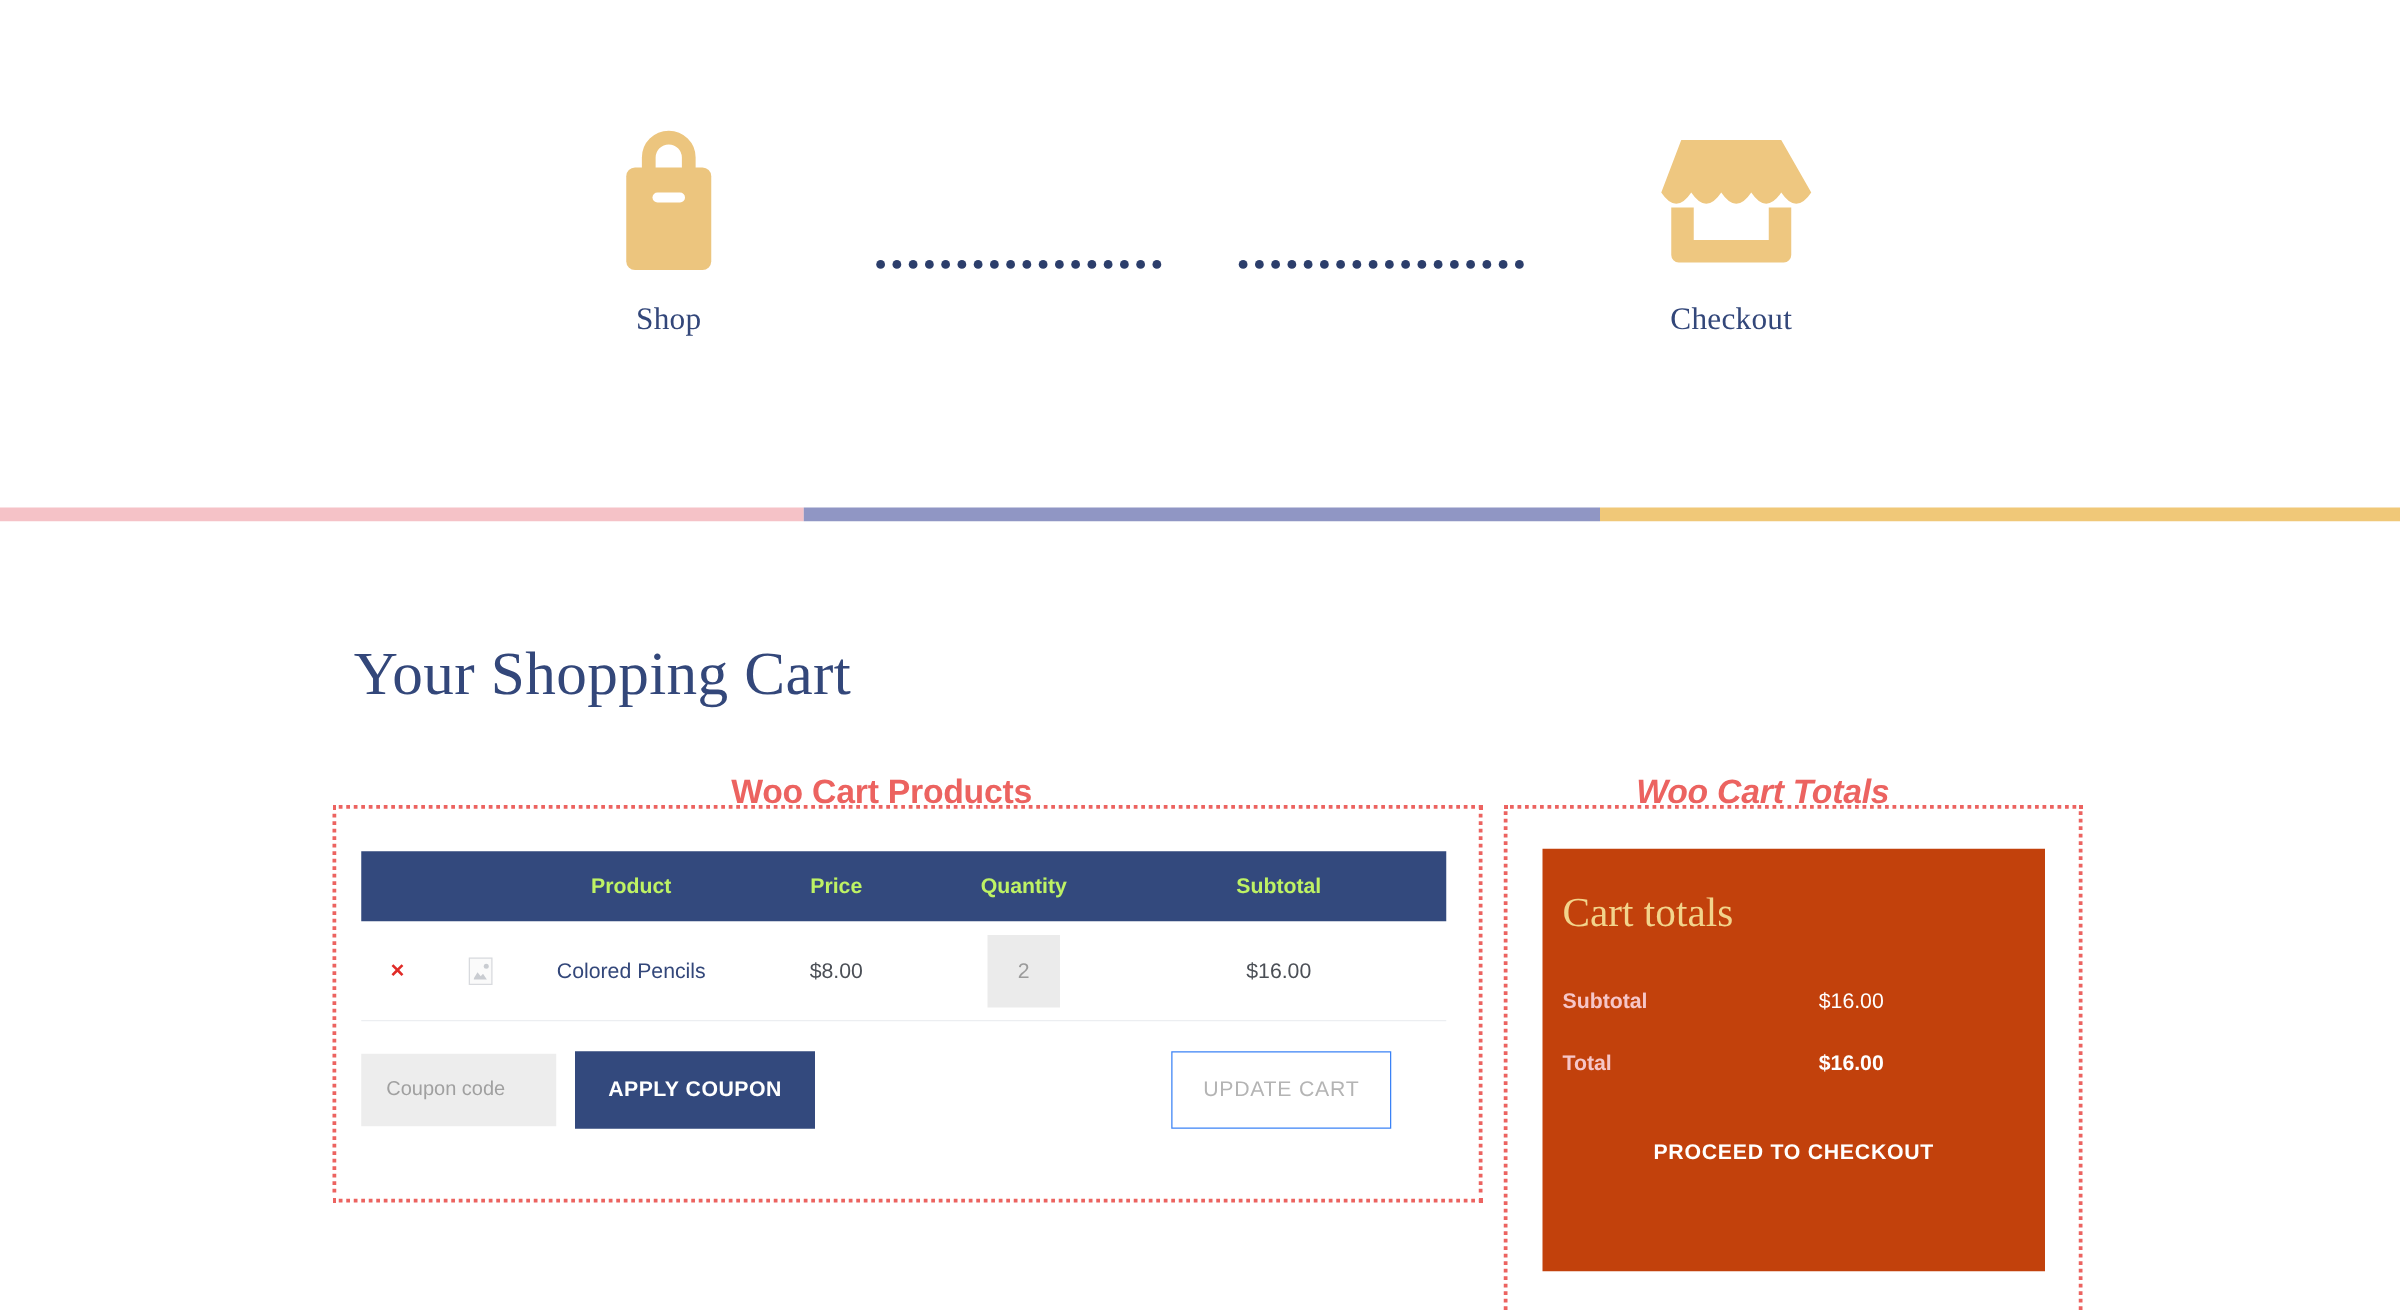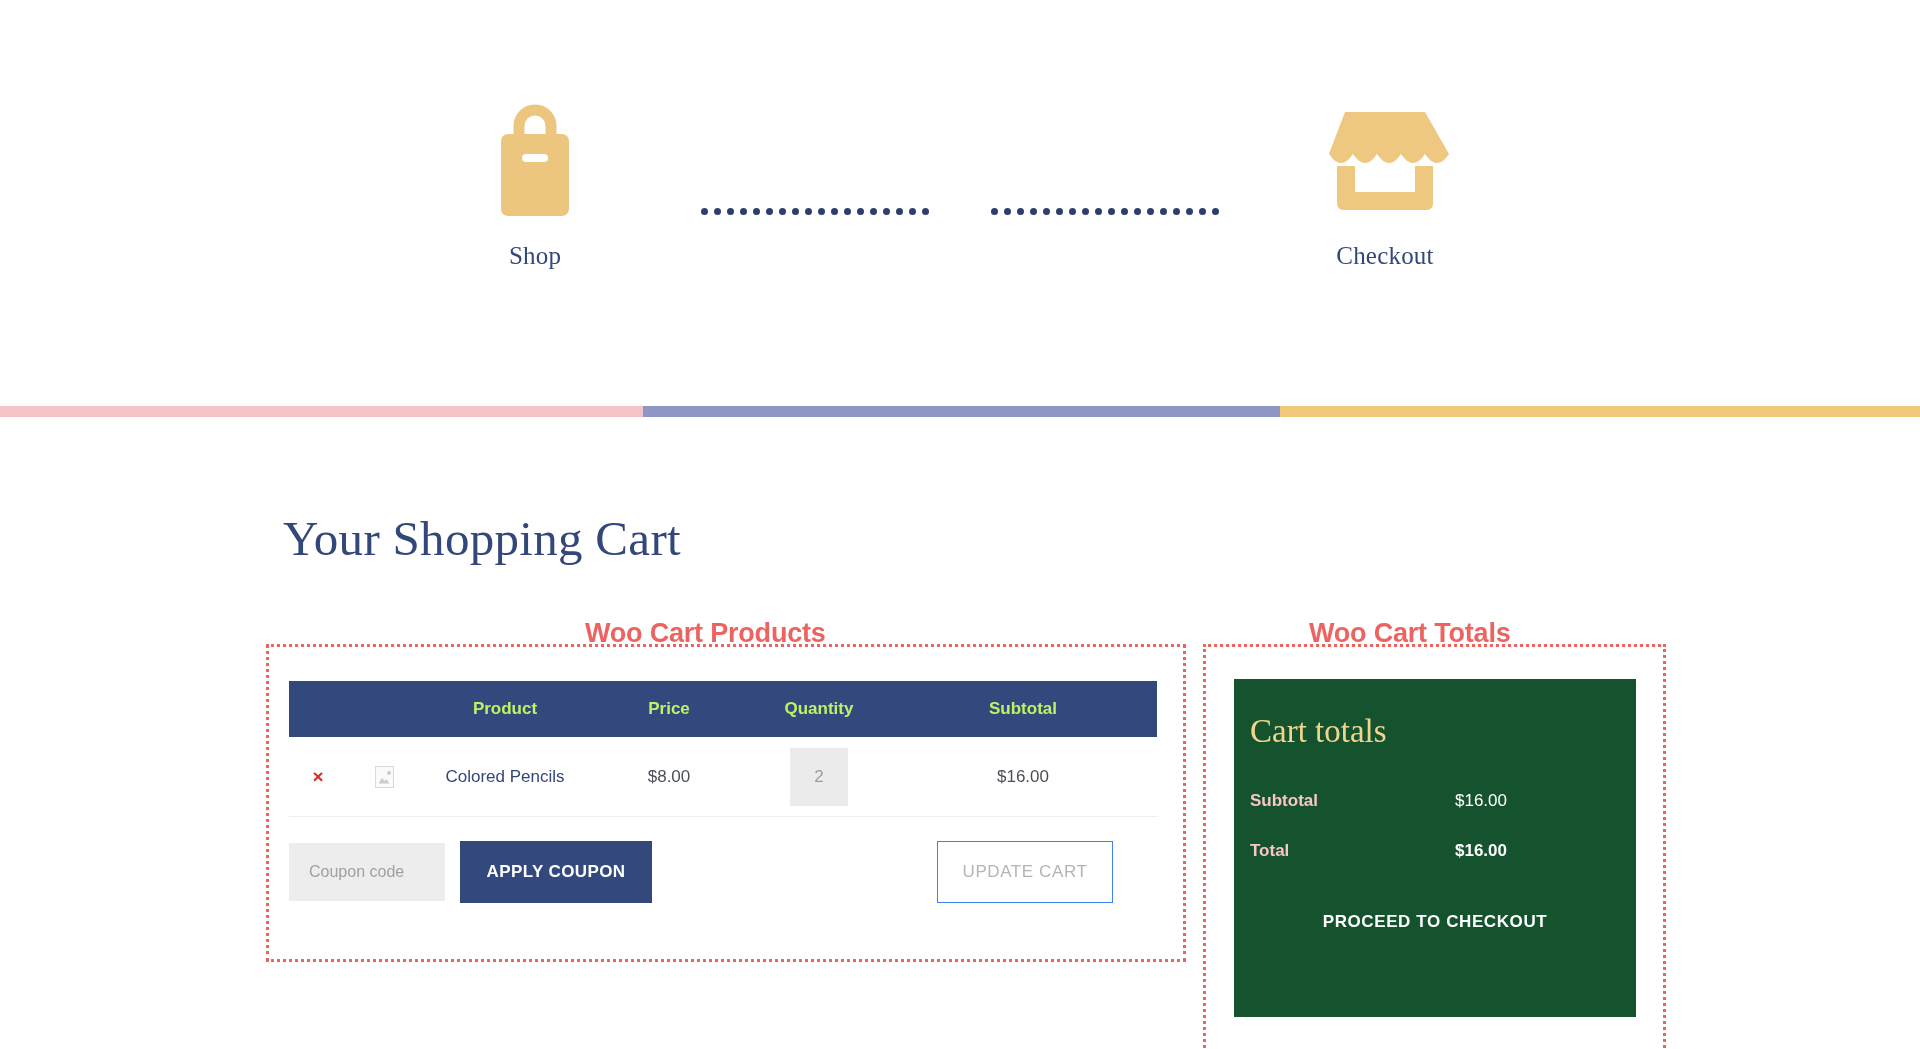--- a/index.html
+++ b/index.html
@@ -208,21 +208,21 @@
     letter-spacing: .6px;
     cursor: pointer;
     font-family: "Liberation Sans", sans-serif;
   }
 
   
   .cart-totals {
     position: absolute;
     left: 1234px; top: 639px;
     width: 402px; height: 338px;
-    background: #14532d;
+    background: #c2410c;
     padding: 34px 0 0 0;
   }
   .totals-title {
     margin-left: 16px;
     font-family: "Liberation Serif", serif;
     font-size: 33px;
     color: #f2d48c;
   }
   .totals-rows { margin-top: 26px; }
   .totals-row {
@@ -334,21 +334,21 @@
     <div class="seg-pink"></div>
     <div class="seg-purple"></div>
     <div class="seg-gold"></div>
   </div>
 
   <div class="page-title">Your Shopping Cart</div>
 
   <div class="annot-label" style="left:585px; top:578px;">Woo Cart Products</div>
   <div class="annot-box" style="left:266px; top:604px; width:920px; height:318px;"></div>
 
-  <div class="annot-label" style="left:1309px; top:578px;">Woo Cart Totals</div>
+  <div class="annot-label" style="left:1309px; top:578px;font-style:italic;">Woo Cart Totals</div>
   <div class="annot-box" style="left:1203px; top:604px; width:463px; height:409px;"></div>
 
   <div class="cart-table">
 
     <div class="thead">
       <div class="th col-remove"></div>
       <div class="th col-thumb"></div>
       <div class="th col-product">Product</div>
       <div class="th col-price">Price</div>
       <div class="th col-qty">Quantity</div>

